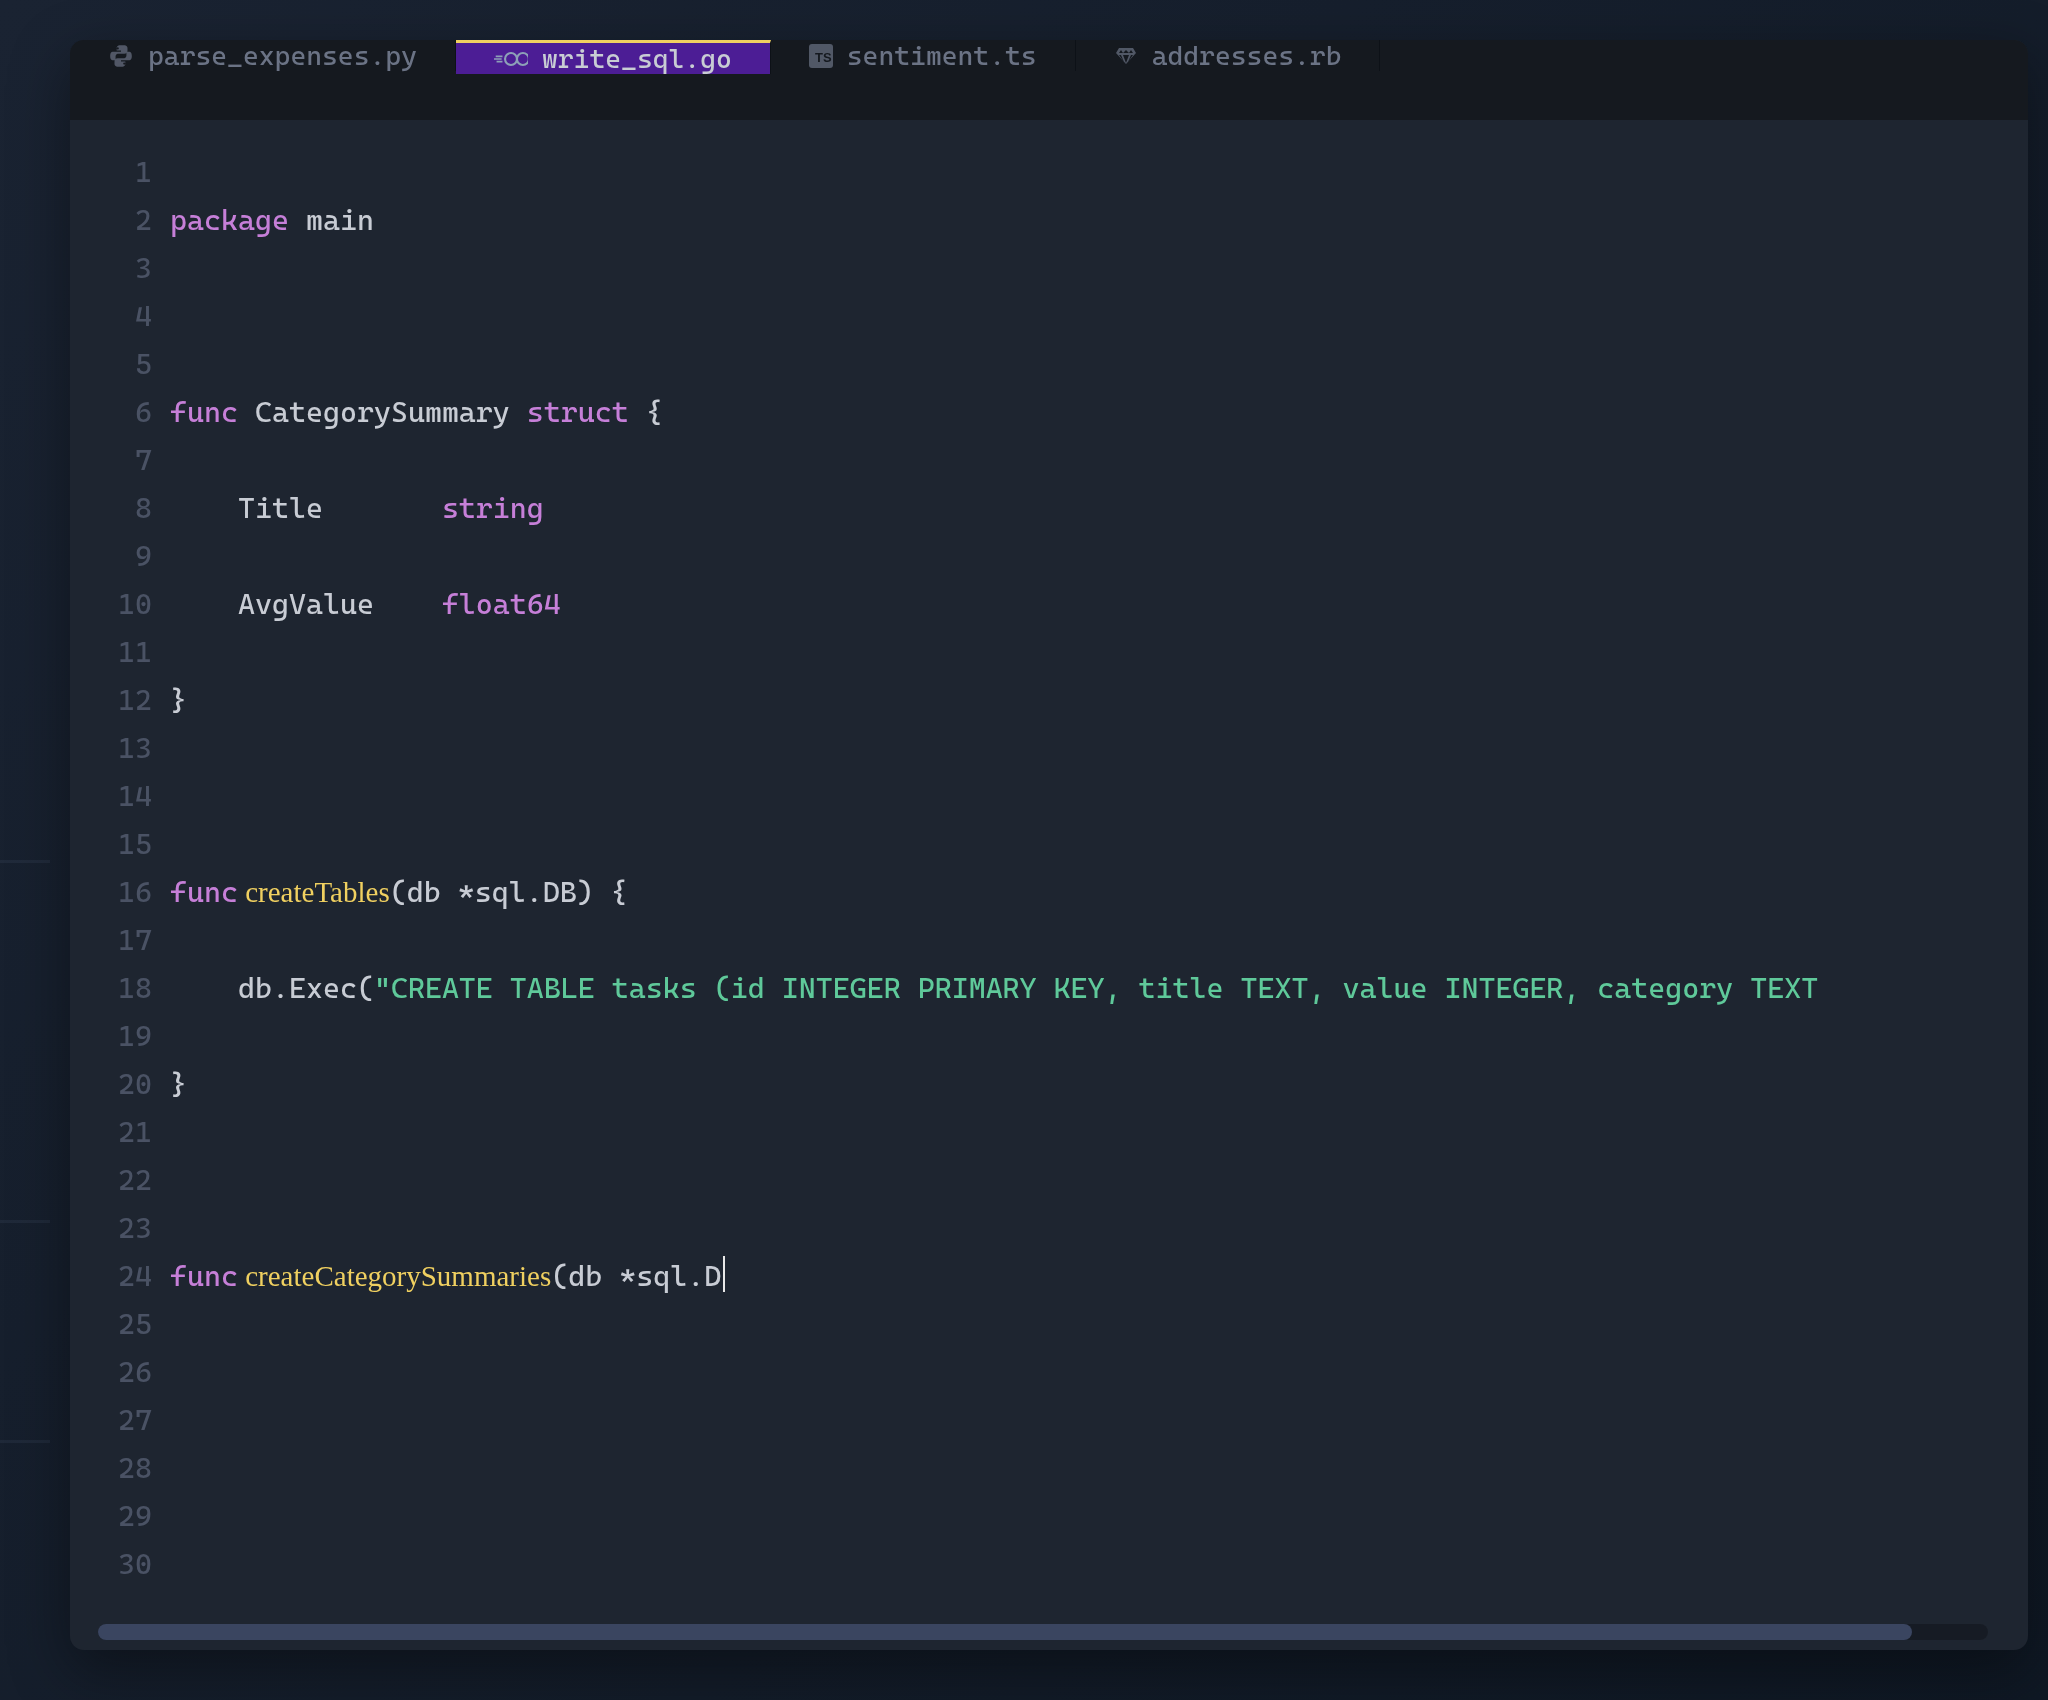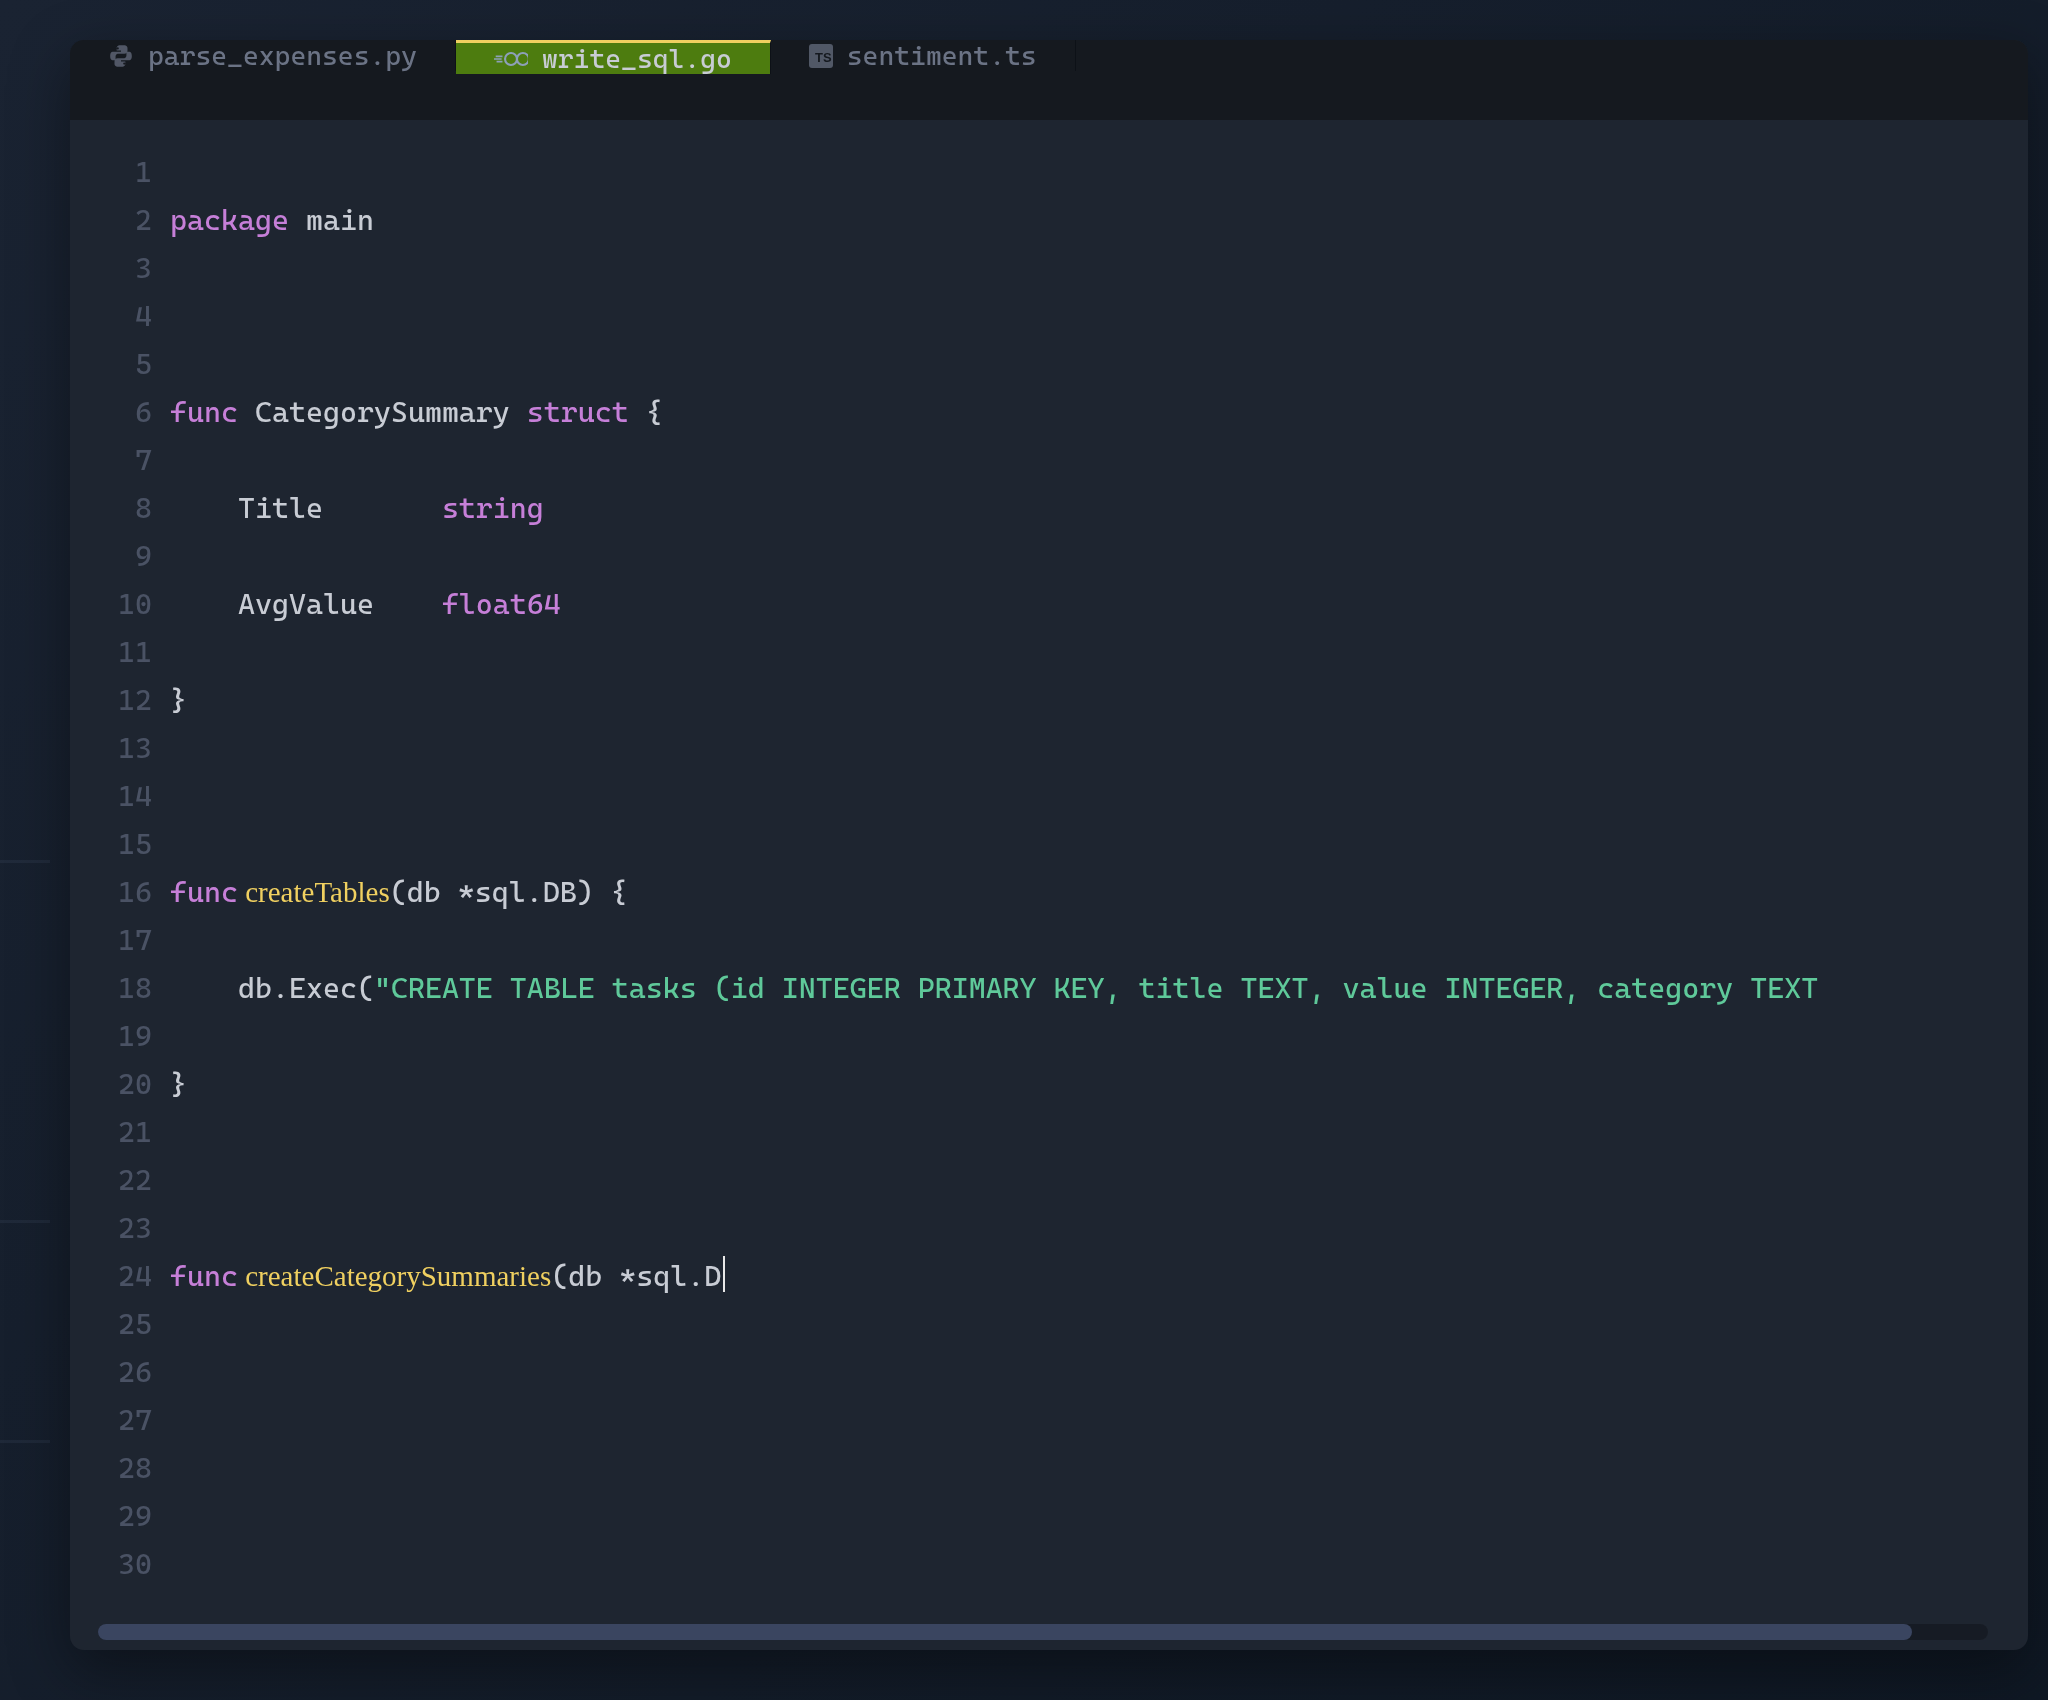--- a/index.html
+++ b/index.html
@@ -34,21 +34,21 @@
     align-items: center;
     padding: 0 38px;
     gap: 14px;
     color: #6b7385;
     font-size: 27px;
     cursor: pointer;
     border-right: 1px solid #0d1117;
     user-select: none;
   }
   .tab.active {
-    background: #4d7c0f;
+    background: #4c1d95;
     color: #c8ccd4;
     border-top: 3px solid #f0d060;
   }
   .tab-icon { display: inline-flex; align-items: center; opacity: 0.7; }
   .tab.active .tab-icon { opacity: 1; }
   .code-area {
     flex: 1;
     display: flex;
     overflow: hidden;
     padding-top: 28px;
@@ -144,20 +144,28 @@
     <div class="tab">
       <span class="tab-icon">
         <svg width="24" height="24" viewBox="0 0 24 24">
             <rect width="24" height="24" rx="3" fill="#6b7385"></rect>
             <text x="6" y="18" font-size="13" font-family="sans-serif" font-weight="bold" fill="#15191f">TS</text>
           </svg>
       </span>
       <span>sentiment.ts</span>
     </div>
 
+    <div class="tab">
+      <span class="tab-icon">
+        <svg width="24" height="24" viewBox="0 0 24 24" fill="#6b7385">
+            <path d="M5 4h14l3 5-10 11L2 9l3-5zm2 2l-2 3h4l-2-3zm10 0l-2 3h4l-2-3zm-5 0L9 9h6l-3-3zM5 11l5 7-3-7H5zm14 0h-2l-3 7 5-7zm-10 0l3 8 3-8H9z"></path>
+          </svg>
+      </span>
+      <span>addresses.rb</span>
+    </div>
 
   </div>
 
   <div class="code-area">
     <div class="gutter">
       <div>1</div>
       <div>2</div>
       <div>3</div>
       <div>4</div>
       <div>5</div>

